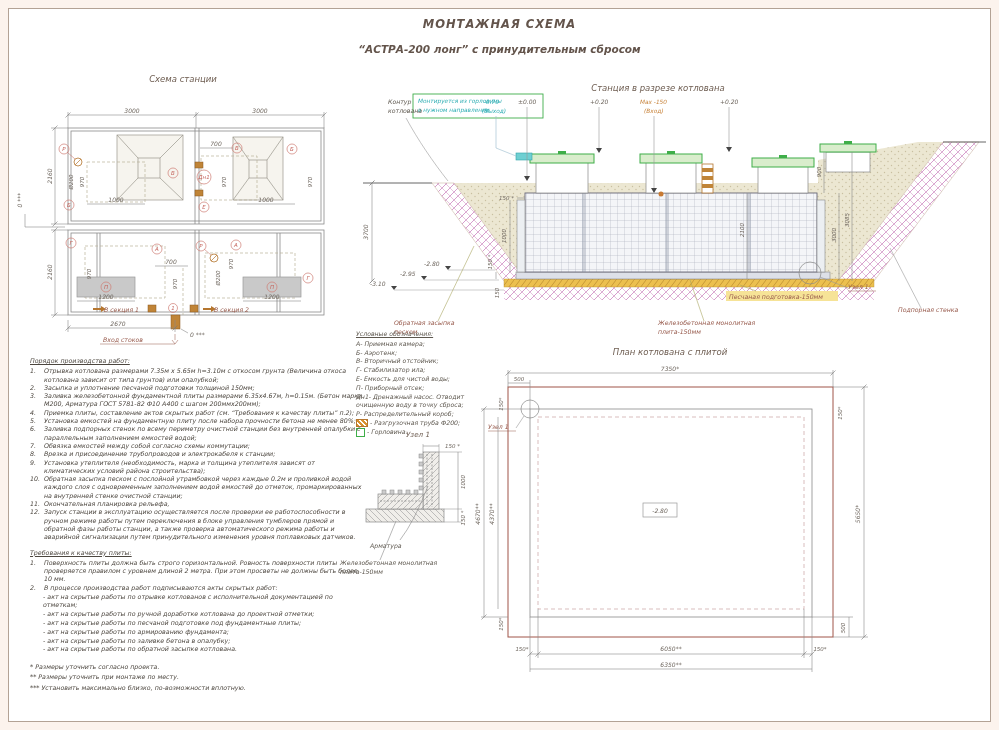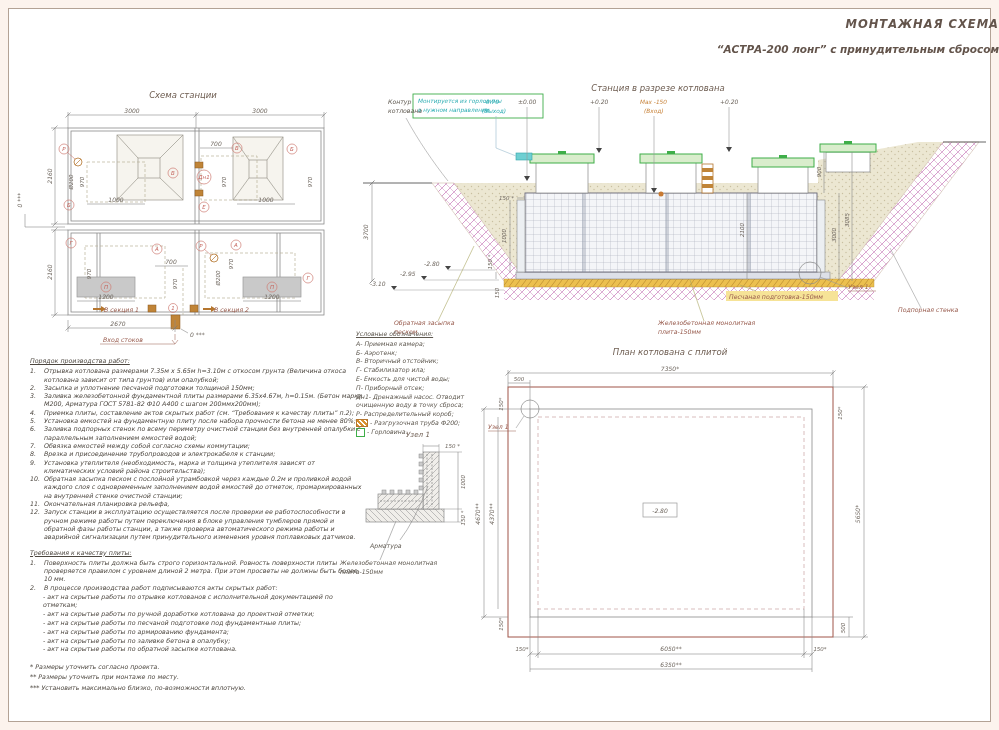--- a/index.html
+++ b/index.html
@@ -1,22 +1,22 @@
 <!DOCTYPE html>
 <html><head>
 <meta charset="utf-8">
 <style>
   html,body{margin:0;padding:0;background:#fcf3ed;}
   .sheet{position:relative;width:999px;height:730px;background:#fcf3ed;font-family:"DejaVu Sans",sans-serif;overflow:hidden;}
   .frame{position:absolute;inset:8px;border:1px solid #b3a295;background:#ffffff;}
   .abs{position:absolute;}
-  .main-title{left:0;right:0;top:17px;text-align:right;color:#63544b;font-style:italic;}
+  .main-title{left:0;right:0;top:17px;text-align:center;color:#63544b;font-style:italic;}
   .main-title .l1{font-size:11.5px;letter-spacing:1px;font-weight:bold;}
   .main-title .l2{font-size:10.5px;margin-top:12px;font-weight:bold;}
-  .sec-title-html{font-size:8.5px;color:#6d5c50;font-style:italic;text-align:center;margin-top:16px;}
+  .sec-title-html{font-size:8.5px;color:#6d5c50;font-style:italic;text-align:center;}
   svg text{font-style:italic;font-family:"DejaVu Sans",sans-serif;}
   .ts{font-size:6px;fill:#6e665e;}
   .tsg{font-size:5.5px;fill:#6e665e;}
   .tsm{font-size:6.2px;fill:#96584a;}
   .tsd{font-size:6.2px;fill:#5d574e;}
   .tsc{font-size:5.8px;fill:#2aacb2;}
   .tso{font-size:5.8px;fill:#c8843c;}
   .tsl{font-size:5.5px;fill:#c4645c;}
   .tst{font-size:8.5px;fill:#6d5c50;}
   .leftcol{left:30px;top:357px;width:334px;color:#4c463f;font-size:6.3px;font-style:italic;line-height:1.32;}

